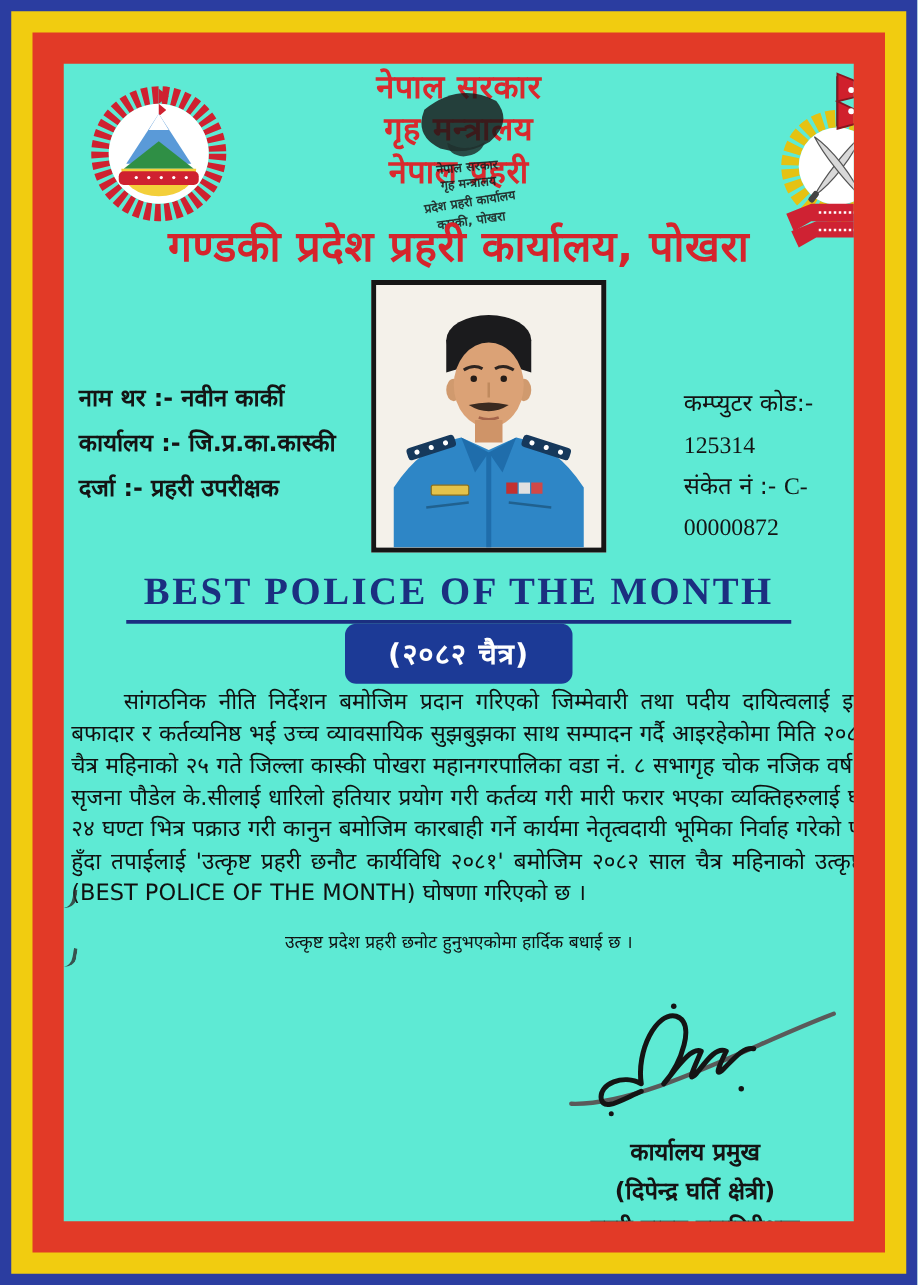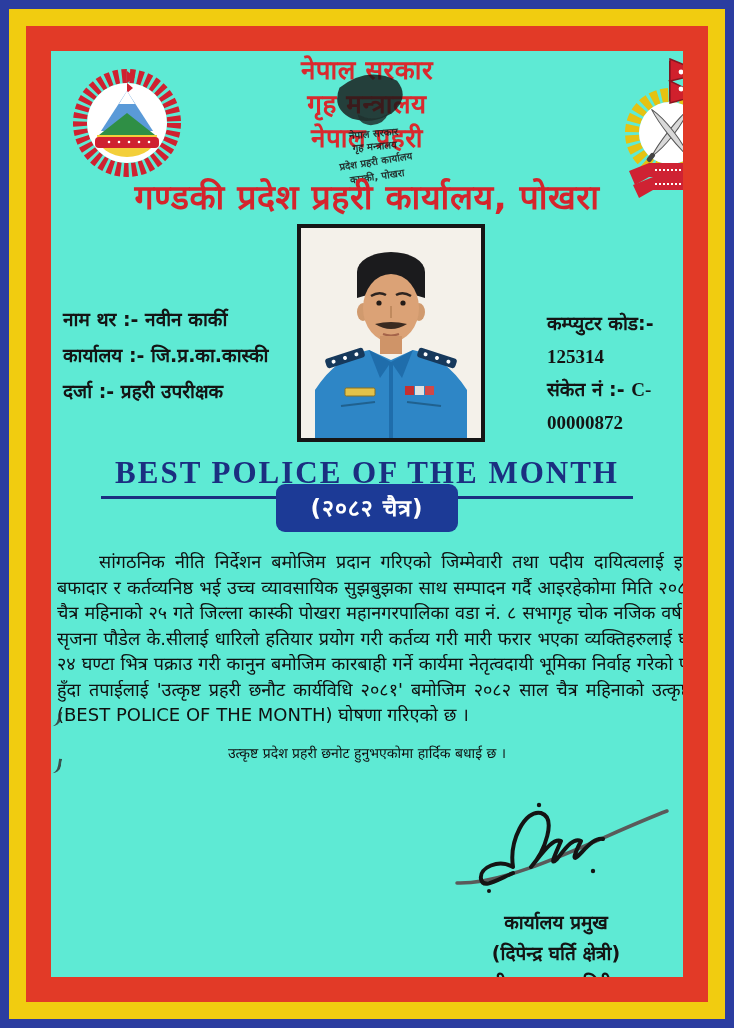--- a/index.html
+++ b/index.html
@@ -16,29 +16,29 @@
   .ministry-line{font-size:26px;font-weight:bold;color:#d9292e;line-height:34px;letter-spacing:.5px;}
   .stamp{position:absolute;top:12px;left:50%;margin-left:-58px;width:128px;height:128px;opacity:.88;transform:rotate(-5deg);}
   .office-title{position:absolute;left:0;right:0;top:122px;text-align:center;
     font-size:34px;font-weight:bold;color:#d5242c;letter-spacing:.5px;}
 
   
   .photo{position:absolute;left:246px;top:173px;width:188px;height:218px;
     border:4px solid #161616;background:#f3f0ea;box-sizing:border-box;}
   .photo svg{display:block;width:100%;height:100%;}
   .left-details{position:absolute;left:12px;top:250px;font-size:19px;font-weight:bold;color:#141414;line-height:36px;}
-  .right-details{position:absolute;left:496px;top:256px;font-size:19px;font-weight:bold;color:#141414;line-height:33px;}
+  .right-details{position:absolute;left:496px;top:256px;font-size:19px;font-weight:normal;color:#141414;line-height:33px;}
   .serif-val{font-family:"Liberation Serif","DejaVu Serif",serif;}
 
   
   .award-title-wrap{position:absolute;left:0;right:0;top:404px;text-align:center;}
   .award-title{display:inline-block;font-family:"Liberation Serif","DejaVu Serif",serif;
     font-size:31px;font-weight:bold;color:#1b2f80;letter-spacing:2px;
     border-bottom:3px solid #1b2f80;padding:0 14px 5px 14px;}
-  .award-badge-wrap{position:absolute;left:0;right:0;top:433px;text-align:center;}
+  .award-badge-wrap{position:absolute;left:0;right:0;top:448px;text-align:center;}
   .award-badge{display:inline-block;background:#1c3a96;color:#ffffff;font-size:23px;font-weight:bold;
     padding:7px 34px 9px 34px;border-radius:9px;letter-spacing:1px;}
 
   
   .citation{position:absolute;left:6px;width:674px;top:498px;
     font-size:18px;line-height:25.5px;color:#101010;text-align:justify;text-indent:42px;}
   .congrats{position:absolute;left:0;right:0;top:692px;text-align:center;font-size:14px;color:#101010;}
 
   
   .signature{position:absolute;left:392px;top:742px;width:240px;height:108px;}

